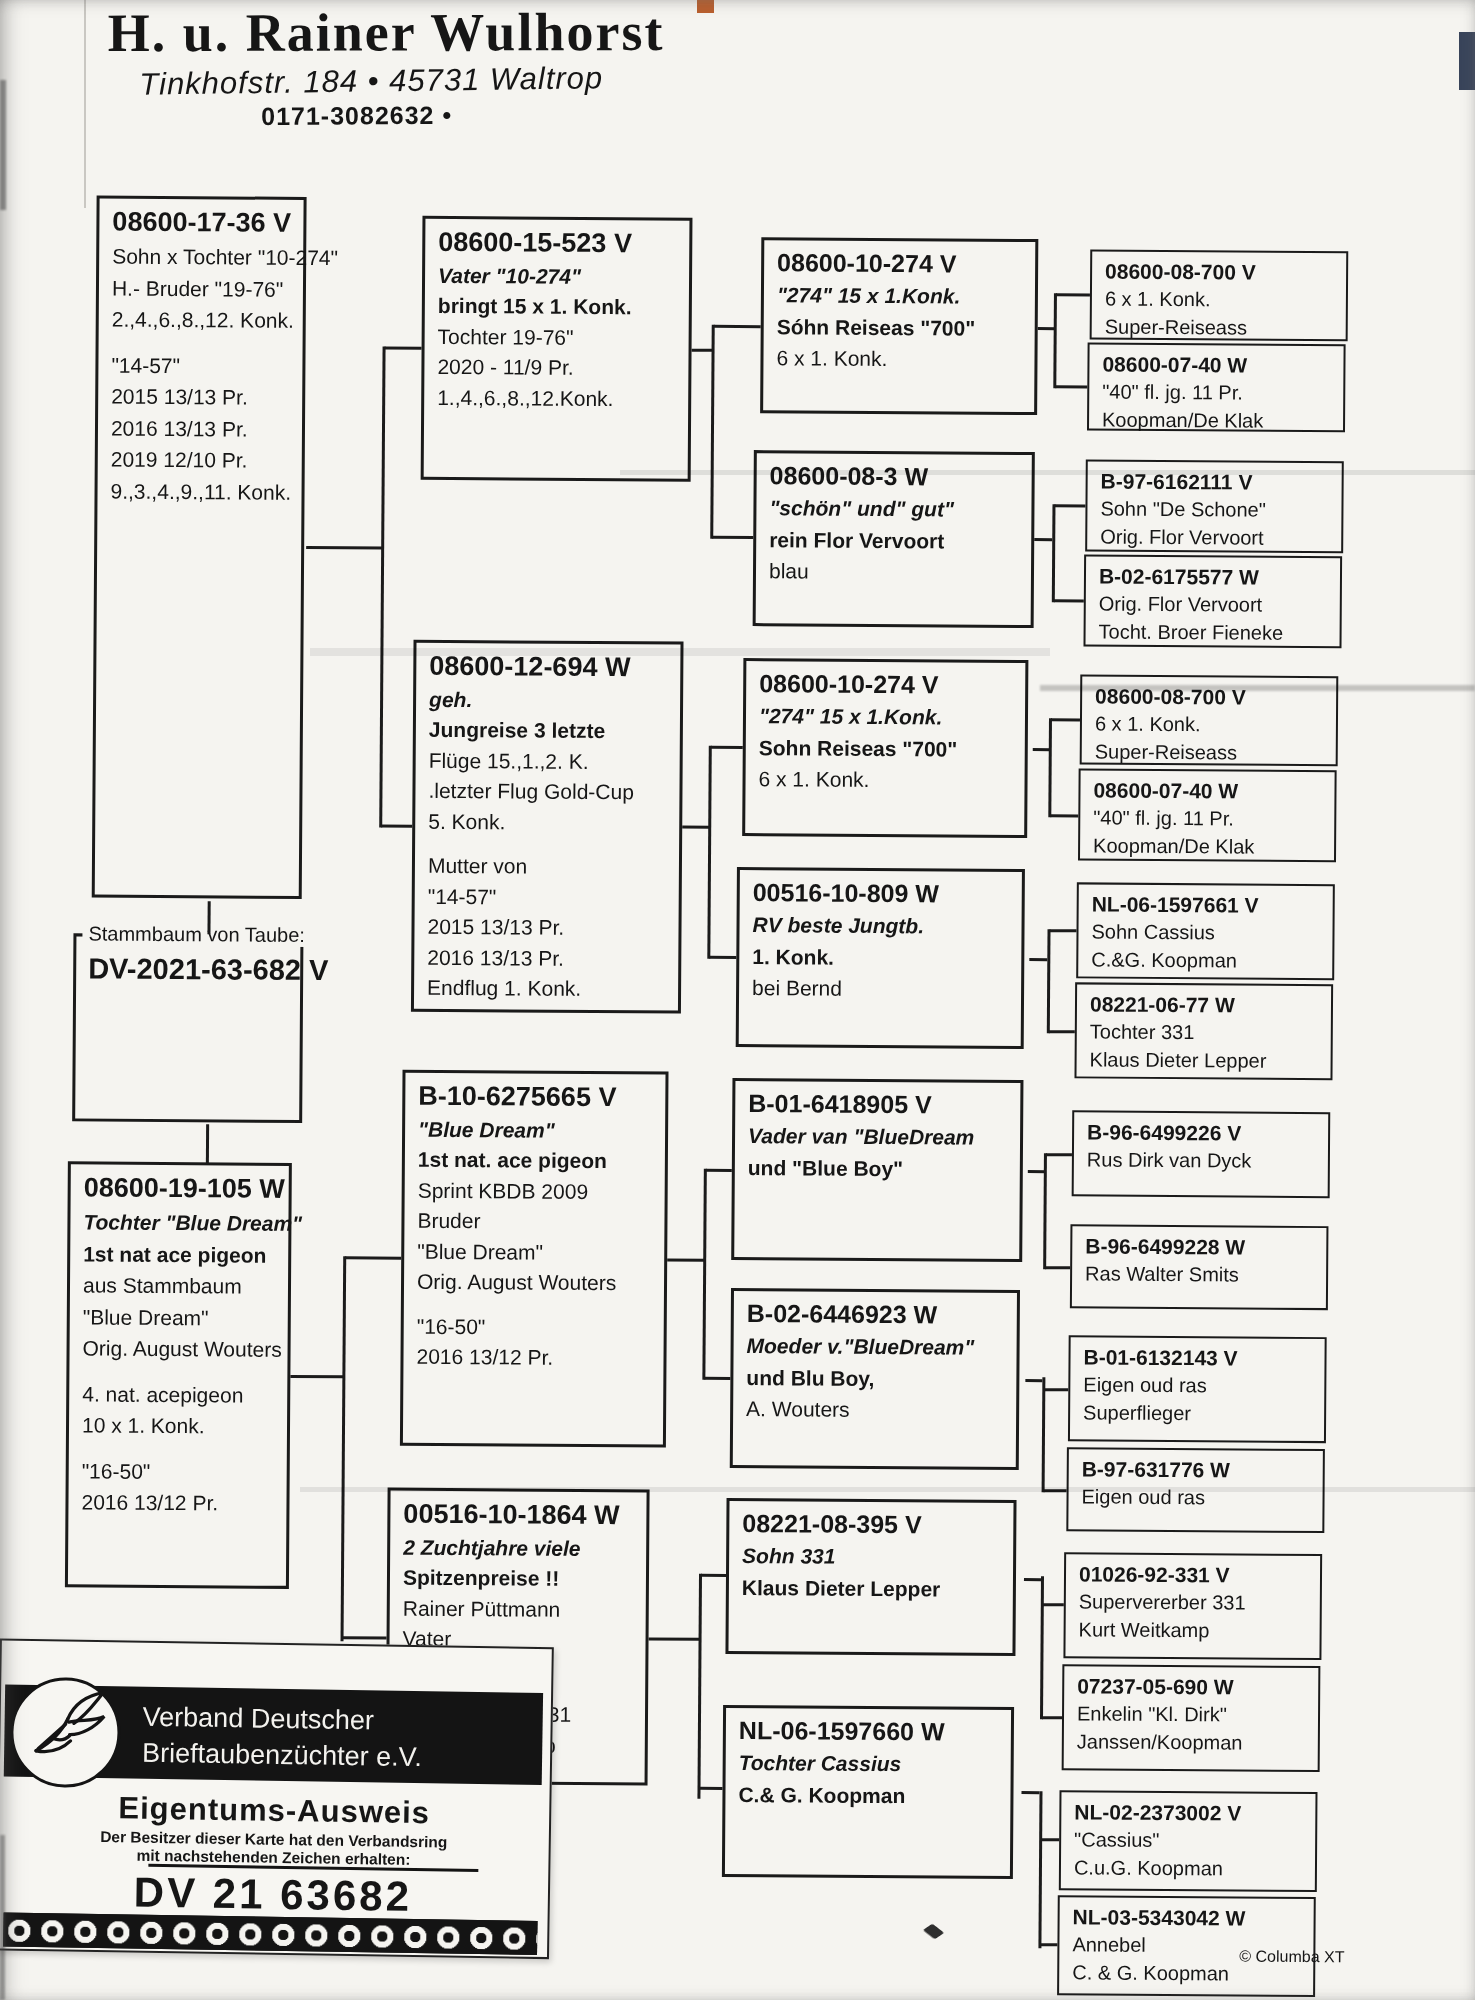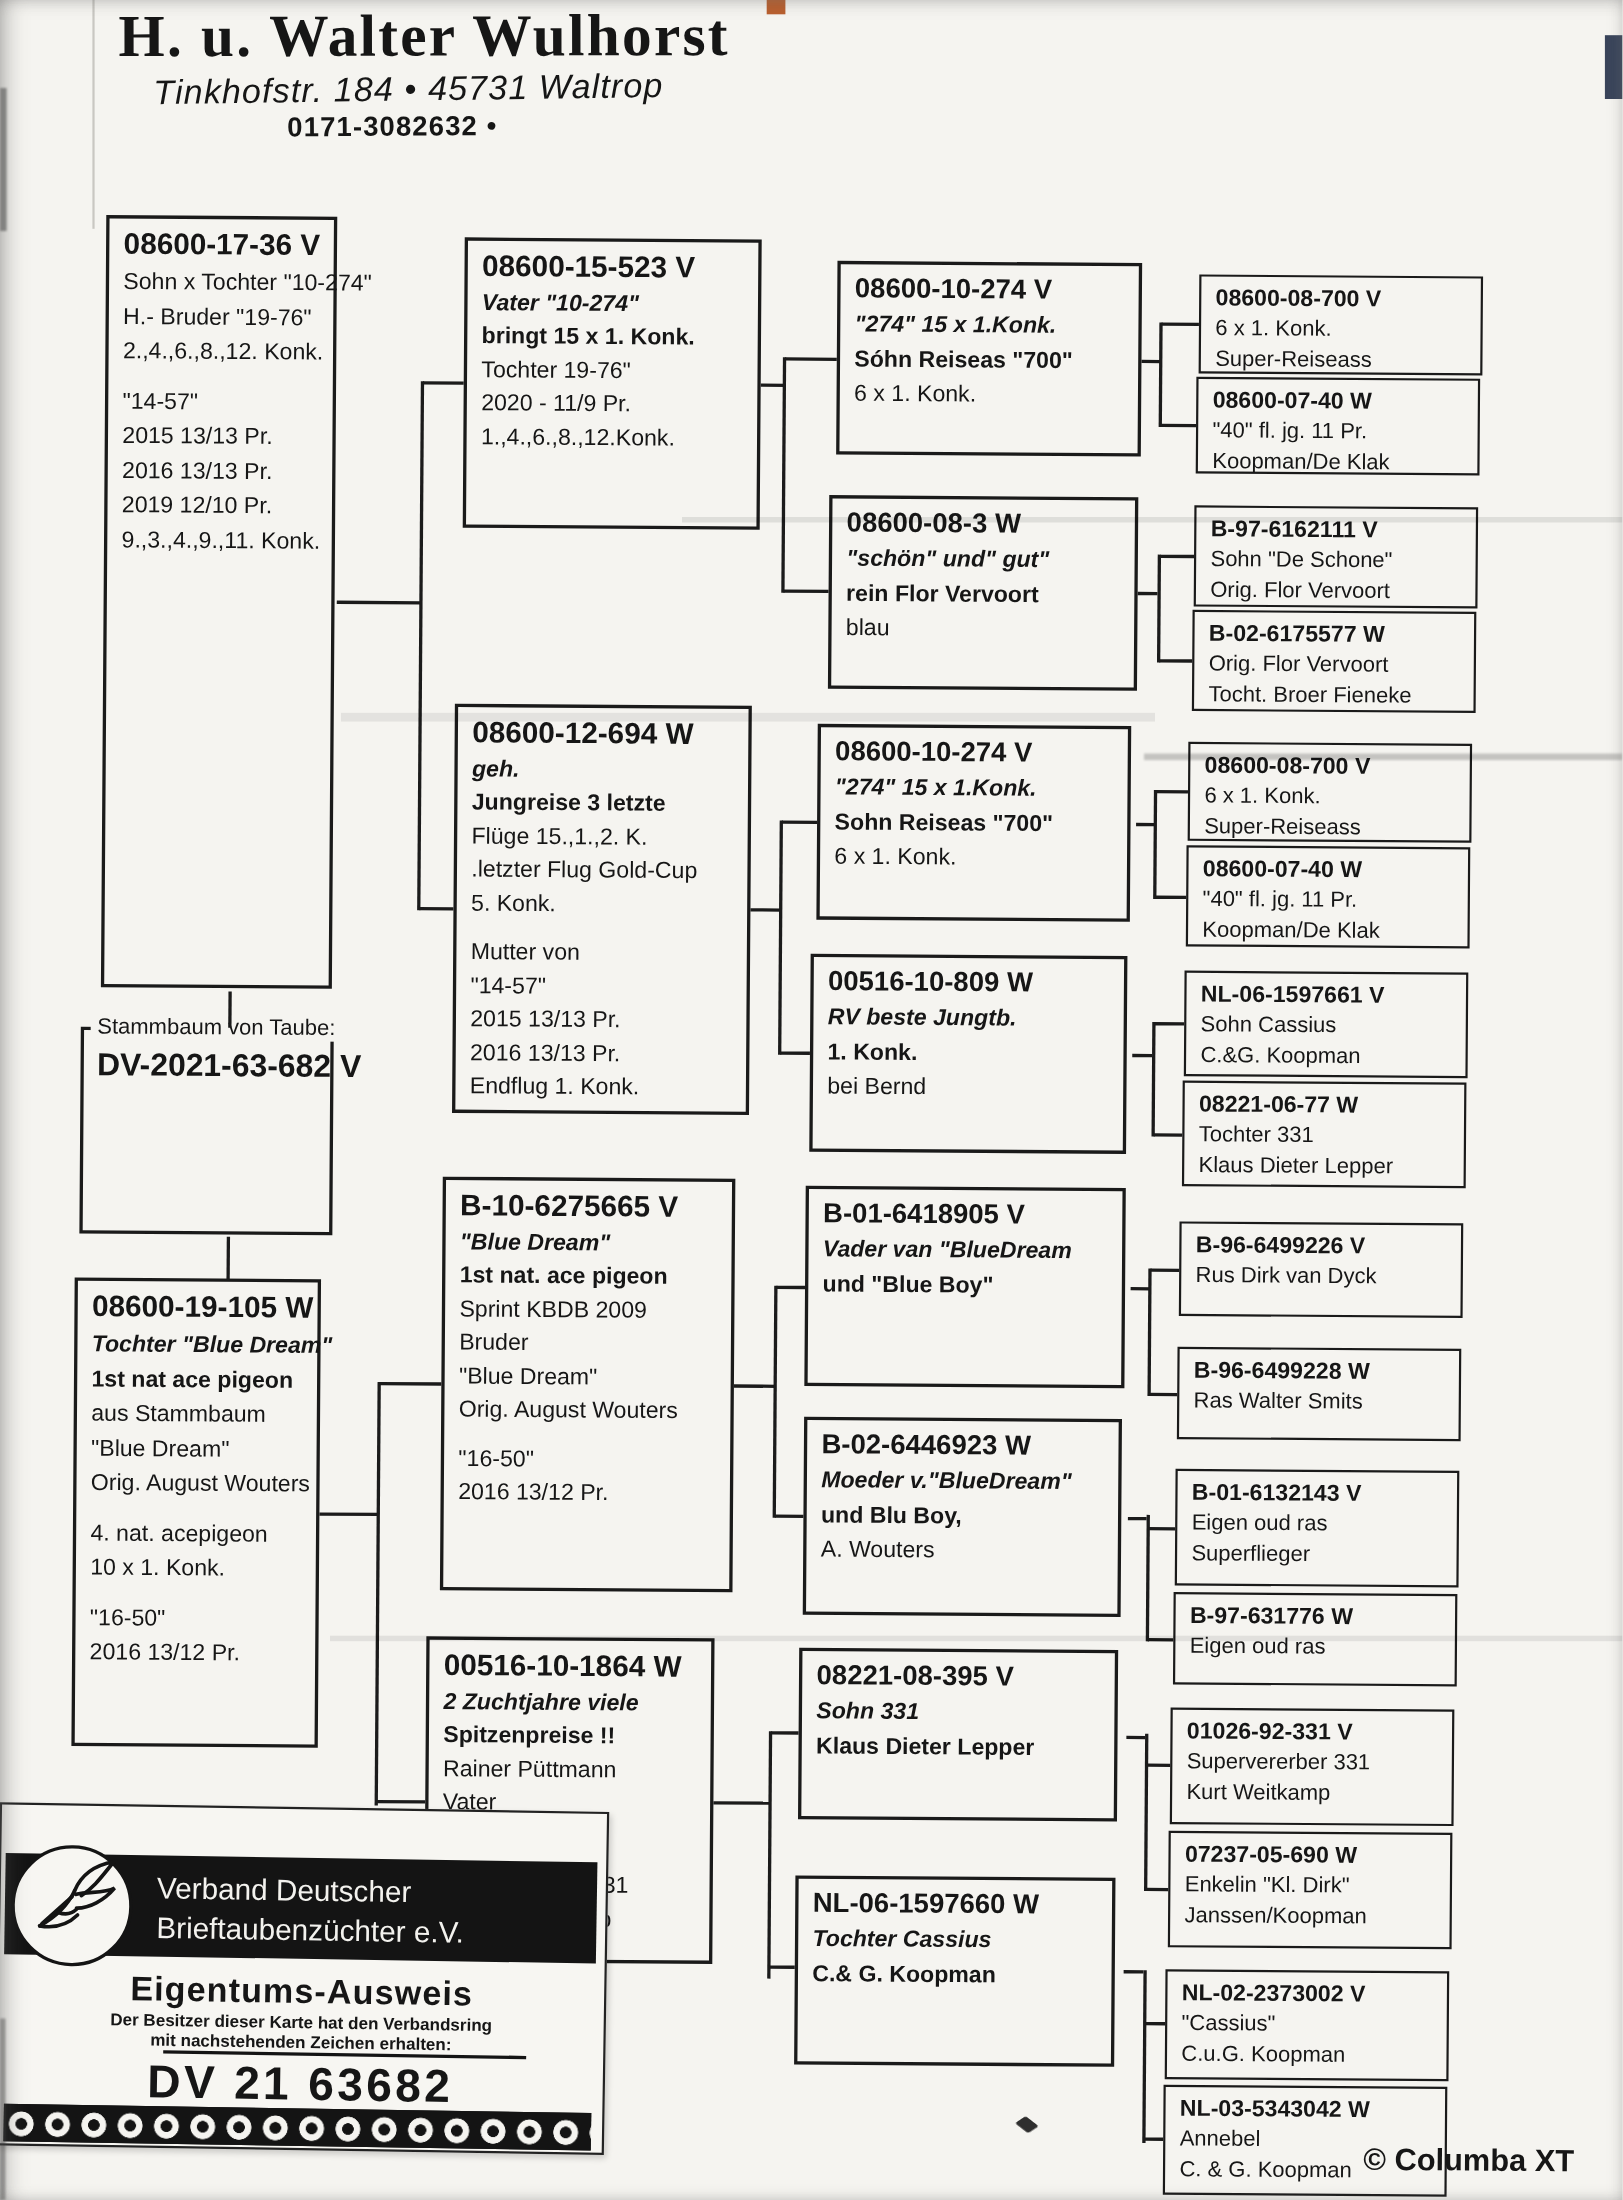--- a/index.html
+++ b/index.html
@@ -53,38 +53,38 @@
   .card .logo{position:absolute;left:10px;top:36px;width:110px;height:110px;border-radius:50%;
     background:#f7f6f2;border:3px solid #141414;box-sizing:border-box;z-index:2;}
   .card .title{position:absolute;top:148px;left:0;right:0;text-align:center;font-weight:700;font-size:31px;letter-spacing:1px;}
   .card .note{position:absolute;top:186px;left:0;right:0;text-align:center;font-size:15.5px;font-weight:600;line-height:1.15;}
   .card .uline{position:absolute;top:221px;left:150px;width:330px;height:3px;background:#141414;}
   .card .ring{position:absolute;top:226px;left:0;right:0;text-align:center;font-weight:700;font-size:42px;letter-spacing:3px;}
   .card .band{position:absolute;left:6px;right:10px;top:272px;height:34px;background:#141414;
     background-image:radial-gradient(circle at 16px 18px, #141414 0 5px, #f5f4f0 5.5px 11px, #141414 11.5px);
     background-size:33px 34px;}
 
-  .copyright{position:absolute;left:1253px;top:1944px;font-size:28px;font-weight:bold;}
+  .copyright{position:absolute;left:1253px;top:1944px;font-size:16px;}
 
   
   .smudge{position:absolute;pointer-events:none;}
   .mark-orange{position:absolute;left:697px;top:0;width:17px;height:13px;background:#b95f2e;}
   .mark-navy{position:absolute;left:1459px;top:32px;width:16px;height:58px;background:#39445a;filter:blur(.6px);}
   .fold-line{position:absolute;left:84px;top:0;width:2px;height:208px;background:#c9c7c2;}
   .edge-streak1{position:absolute;left:0;top:80px;width:6px;height:130px;background:rgba(50,50,50,.5);filter:blur(1px);}
   .edge-streak2{position:absolute;left:0;top:1835px;width:5px;height:165px;background:rgba(50,50,50,.4);filter:blur(1px);}
   .ink-mark{position:absolute;left:926px;top:1926px;width:15px;height:11px;background:#2e2e2e;
     transform:rotate(38deg) skewX(-18deg);border-radius:2px;filter:blur(.4px);}
 </style>
 </head>
 <body>
 
 <div class="sheet">
 
-  <div class="hdr-name">H. u. Walter  Wulhorst</div>
+  <div class="hdr-name">H. u. Rainer  Wulhorst</div>
   <div class="hdr-addr">Tinkhofstr. 184 • 45731  Waltrop</div>
   <div class="hdr-phone">0171-3082632 •</div>
 
   <div class="pbox c1" style="left:98px;top:200px;width:210px;height:702px">
       <div class="bid">08600-17-36 V</div>
       <div class="ln r">Sohn x Tochter "10-274"</div>
       <div class="ln r">H.- Bruder  "19-76"</div>
       <div class="ln r">2.,4.,6.,8.,12. Konk.</div>
       <div class="ln sp">&nbsp;</div>
       <div class="ln r">"14-57"</div>

